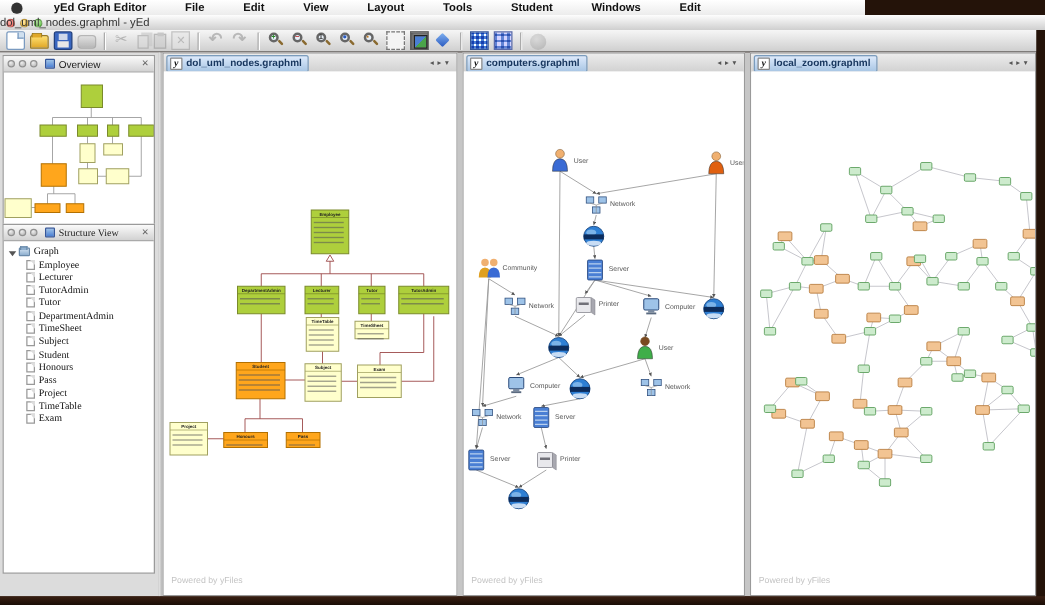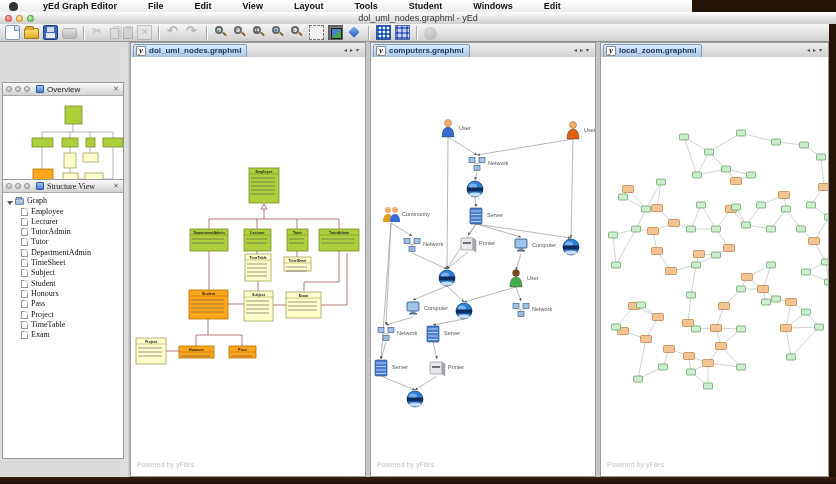--- a/index.html
+++ b/index.html
@@ -12,21 +12,21 @@
   #menubar .apple{width:9px;height:9px;margin:0 8px 0 9px;background:#333;border-radius:50% 50% 45% 45%;}
   #menubar .app{font-weight:bold;margin-right:14px;}
   #menubar .mi{margin-right:14px;font-weight:bold;}
   
   #titlebar{left:0;top:12px;width:836px;height:12px;background:linear-gradient(#fdfdfd,#cfcfcf);
     border-bottom:1px solid #9a9a9a;}
   .tl{position:absolute;top:3px;width:7px;height:7px;border-radius:50%;border:1px solid rgba(0,0,0,.25);box-sizing:border-box;}
   #titlebar .r{left:5px;background:radial-gradient(circle at 35% 30%,#ffb3ad,#f2574e);}
   #titlebar .y{left:16px;background:radial-gradient(circle at 35% 30%,#ffe9a8,#f5b928);}
   #titlebar .g{left:27px;background:radial-gradient(circle at 35% 30%,#c8f2b2,#57c13e);}
-  #titlebar .t{position:absolute;left:0;right:0;top:1px;text-align:center;font-size:9px;color:#333;}
+  #titlebar .t{position:absolute;left:0;right:0;top:1px;text-align:left;font-size:9px;color:#333;}
   
   #toolbar{left:0;top:24px;width:836px;height:18px;background:linear-gradient(#f6f6f6,#cfcfcf);
     border-bottom:1px solid #8f8f8f;display:flex;align-items:center;padding-left:3px;box-sizing:border-box;}
   .tsep{width:1px;height:14px;background:#aaa;margin:0 4px;border-right:1px solid #fff;}
   .ticon{width:15px;height:15px;margin:0 2px;position:relative;display:inline-block;box-sizing:border-box;}
   .ticon.dis{opacity:.55;filter:grayscale(1);}
   .ic-new{background:#fff;border:1px solid #7a9ac0;border-radius:2px;}
   .ic-new::after{content:"";position:absolute;right:0;top:0;width:4px;height:4px;background:#cfe0f0;border-left:1px solid #7a9ac0;border-bottom:1px solid #7a9ac0;}
   .ic-open{background:linear-gradient(#ffe070,#e0a828);border:1px solid #9a7a20;border-radius:2px 2px 1px 1px;margin-top:2px;height:11px;}
   .ic-open::before{content:"";position:absolute;top:-3px;left:0;width:7px;height:3px;background:#e0a828;border:1px solid #9a7a20;border-bottom:none;border-radius:2px 2px 0 0;}
@@ -150,21 +150,21 @@
     <span class="ticon ic-layout"></span>
     <span class="tsep"></span>
     <span class="ticon ic-grid"></span>
     <span class="ticon ic-grid2"></span>
     <span class="tsep"></span>
     <span class="ticon ic-group dis"></span>
   </div>
 
 <div id="content" class="abs">
   <div id="sidebar" class="abs">
-    <div id="overview" class="panel" style="top:2px;height:146px;margin-top:38px;">
+    <div id="overview" class="panel" style="top:2px;height:146px;">
       <div class="phead">
         <span class="pdot"></span>
         <span class="pdot"></span>
         <span class="pdot"></span>
         <span class="picon"></span>
         <span>Overview</span>
         <span class="pclose">✕</span>
       </div>
       <svg id="mini-svg" width="120" height="132">
           <polyline points="70,28 70,36" fill="none" stroke="#999" stroke-width="0.7"></polyline>

